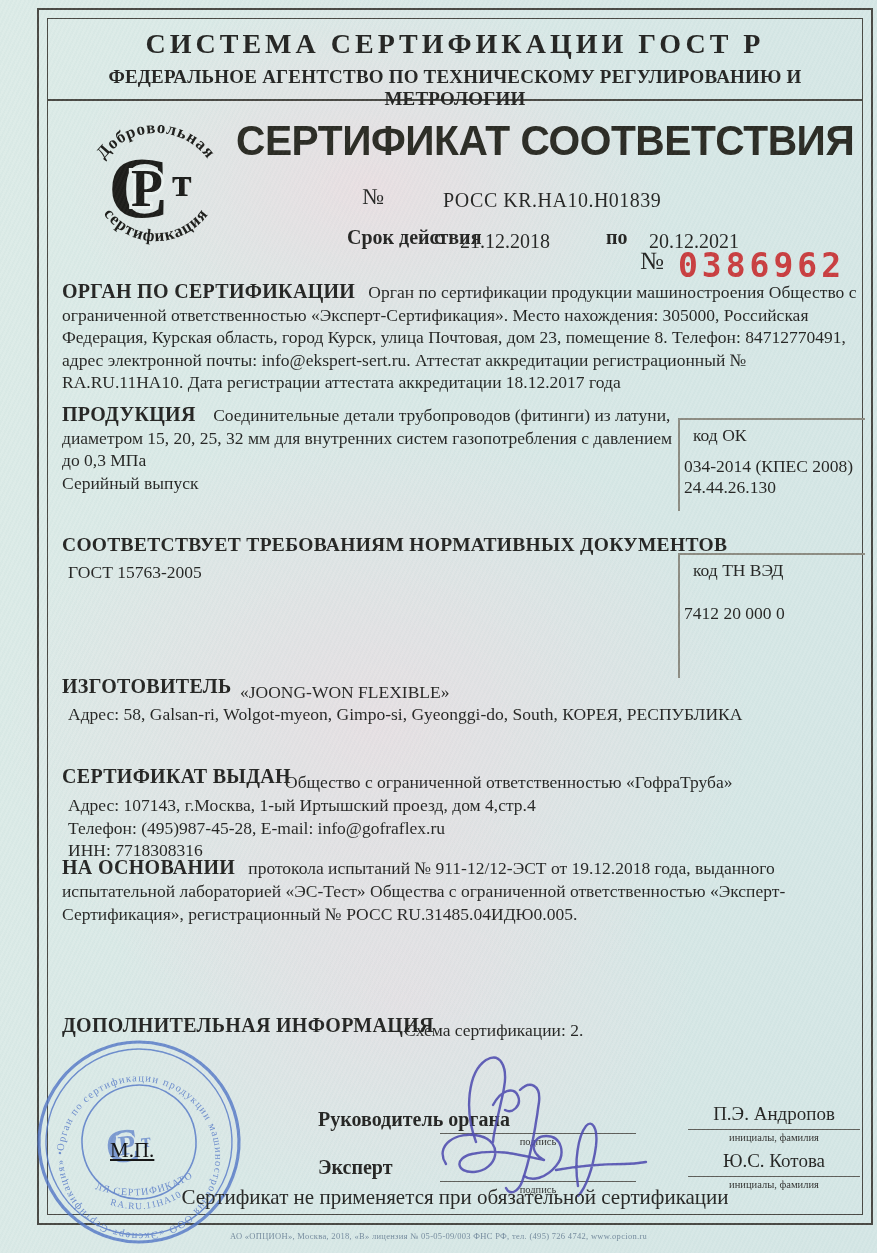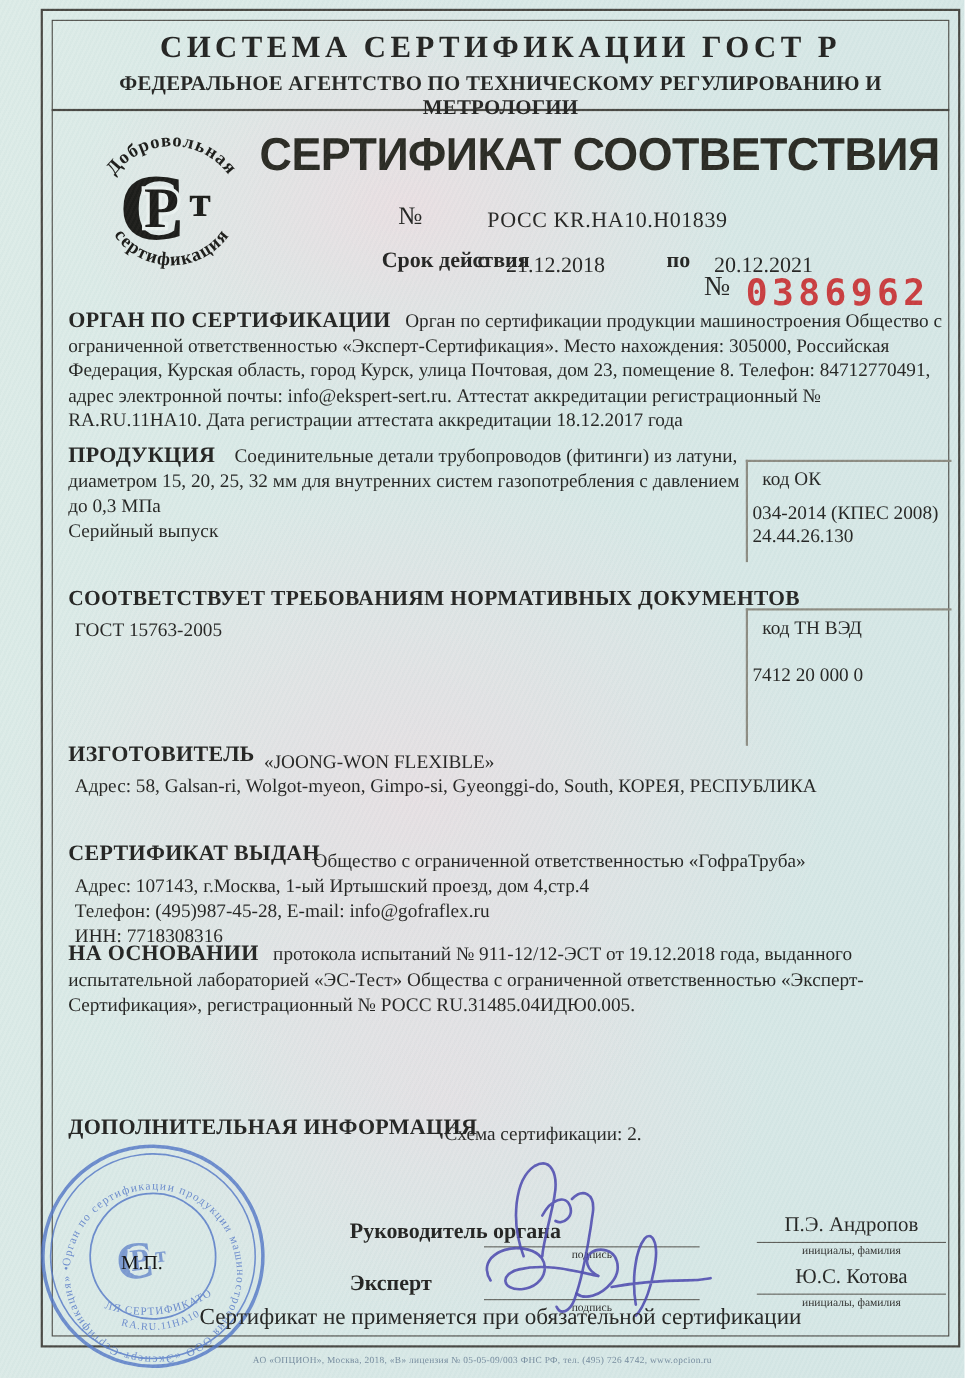--- a/index.html
+++ b/index.html
@@ -38,21 +38,21 @@
   .sig-line{border-top:1.2px solid #5a5a55;}
   .tiny-label{font-size:10.5px;color:#2e2e2c;text-align:center;}
   .role{font-weight:bold;font-size:20px;}
   .sig-name{font-size:19px;text-align:center;}
   .red-num{
     font-family:"DejaVu Sans Mono", monospace;font-weight:bold;
     font-size:33px;color:#c8393b;letter-spacing:4px;
   }
   .footnote{left:49px;top:1185px;width:812px;text-align:center;font-size:21px;color:#21211f;}
   .print-footer{left:0;top:1231px;width:877px;text-align:center;font-size:8.5px;color:#72889b;letter-spacing:.3px;}
-  .mp{font-size:18px;color:#161616;z-index:5;}
+  .mp{font-size:21px;color:#161616;z-index:5;text-decoration:underline;}
   svg text{font-family:"Liberation Serif", serif;}
 </style>
 </head>
 <body>
 
 <div class="page">
 
   <div class="border-outer"></div>
   <div class="border-inner"></div>
   <div class="header-divider"></div>

